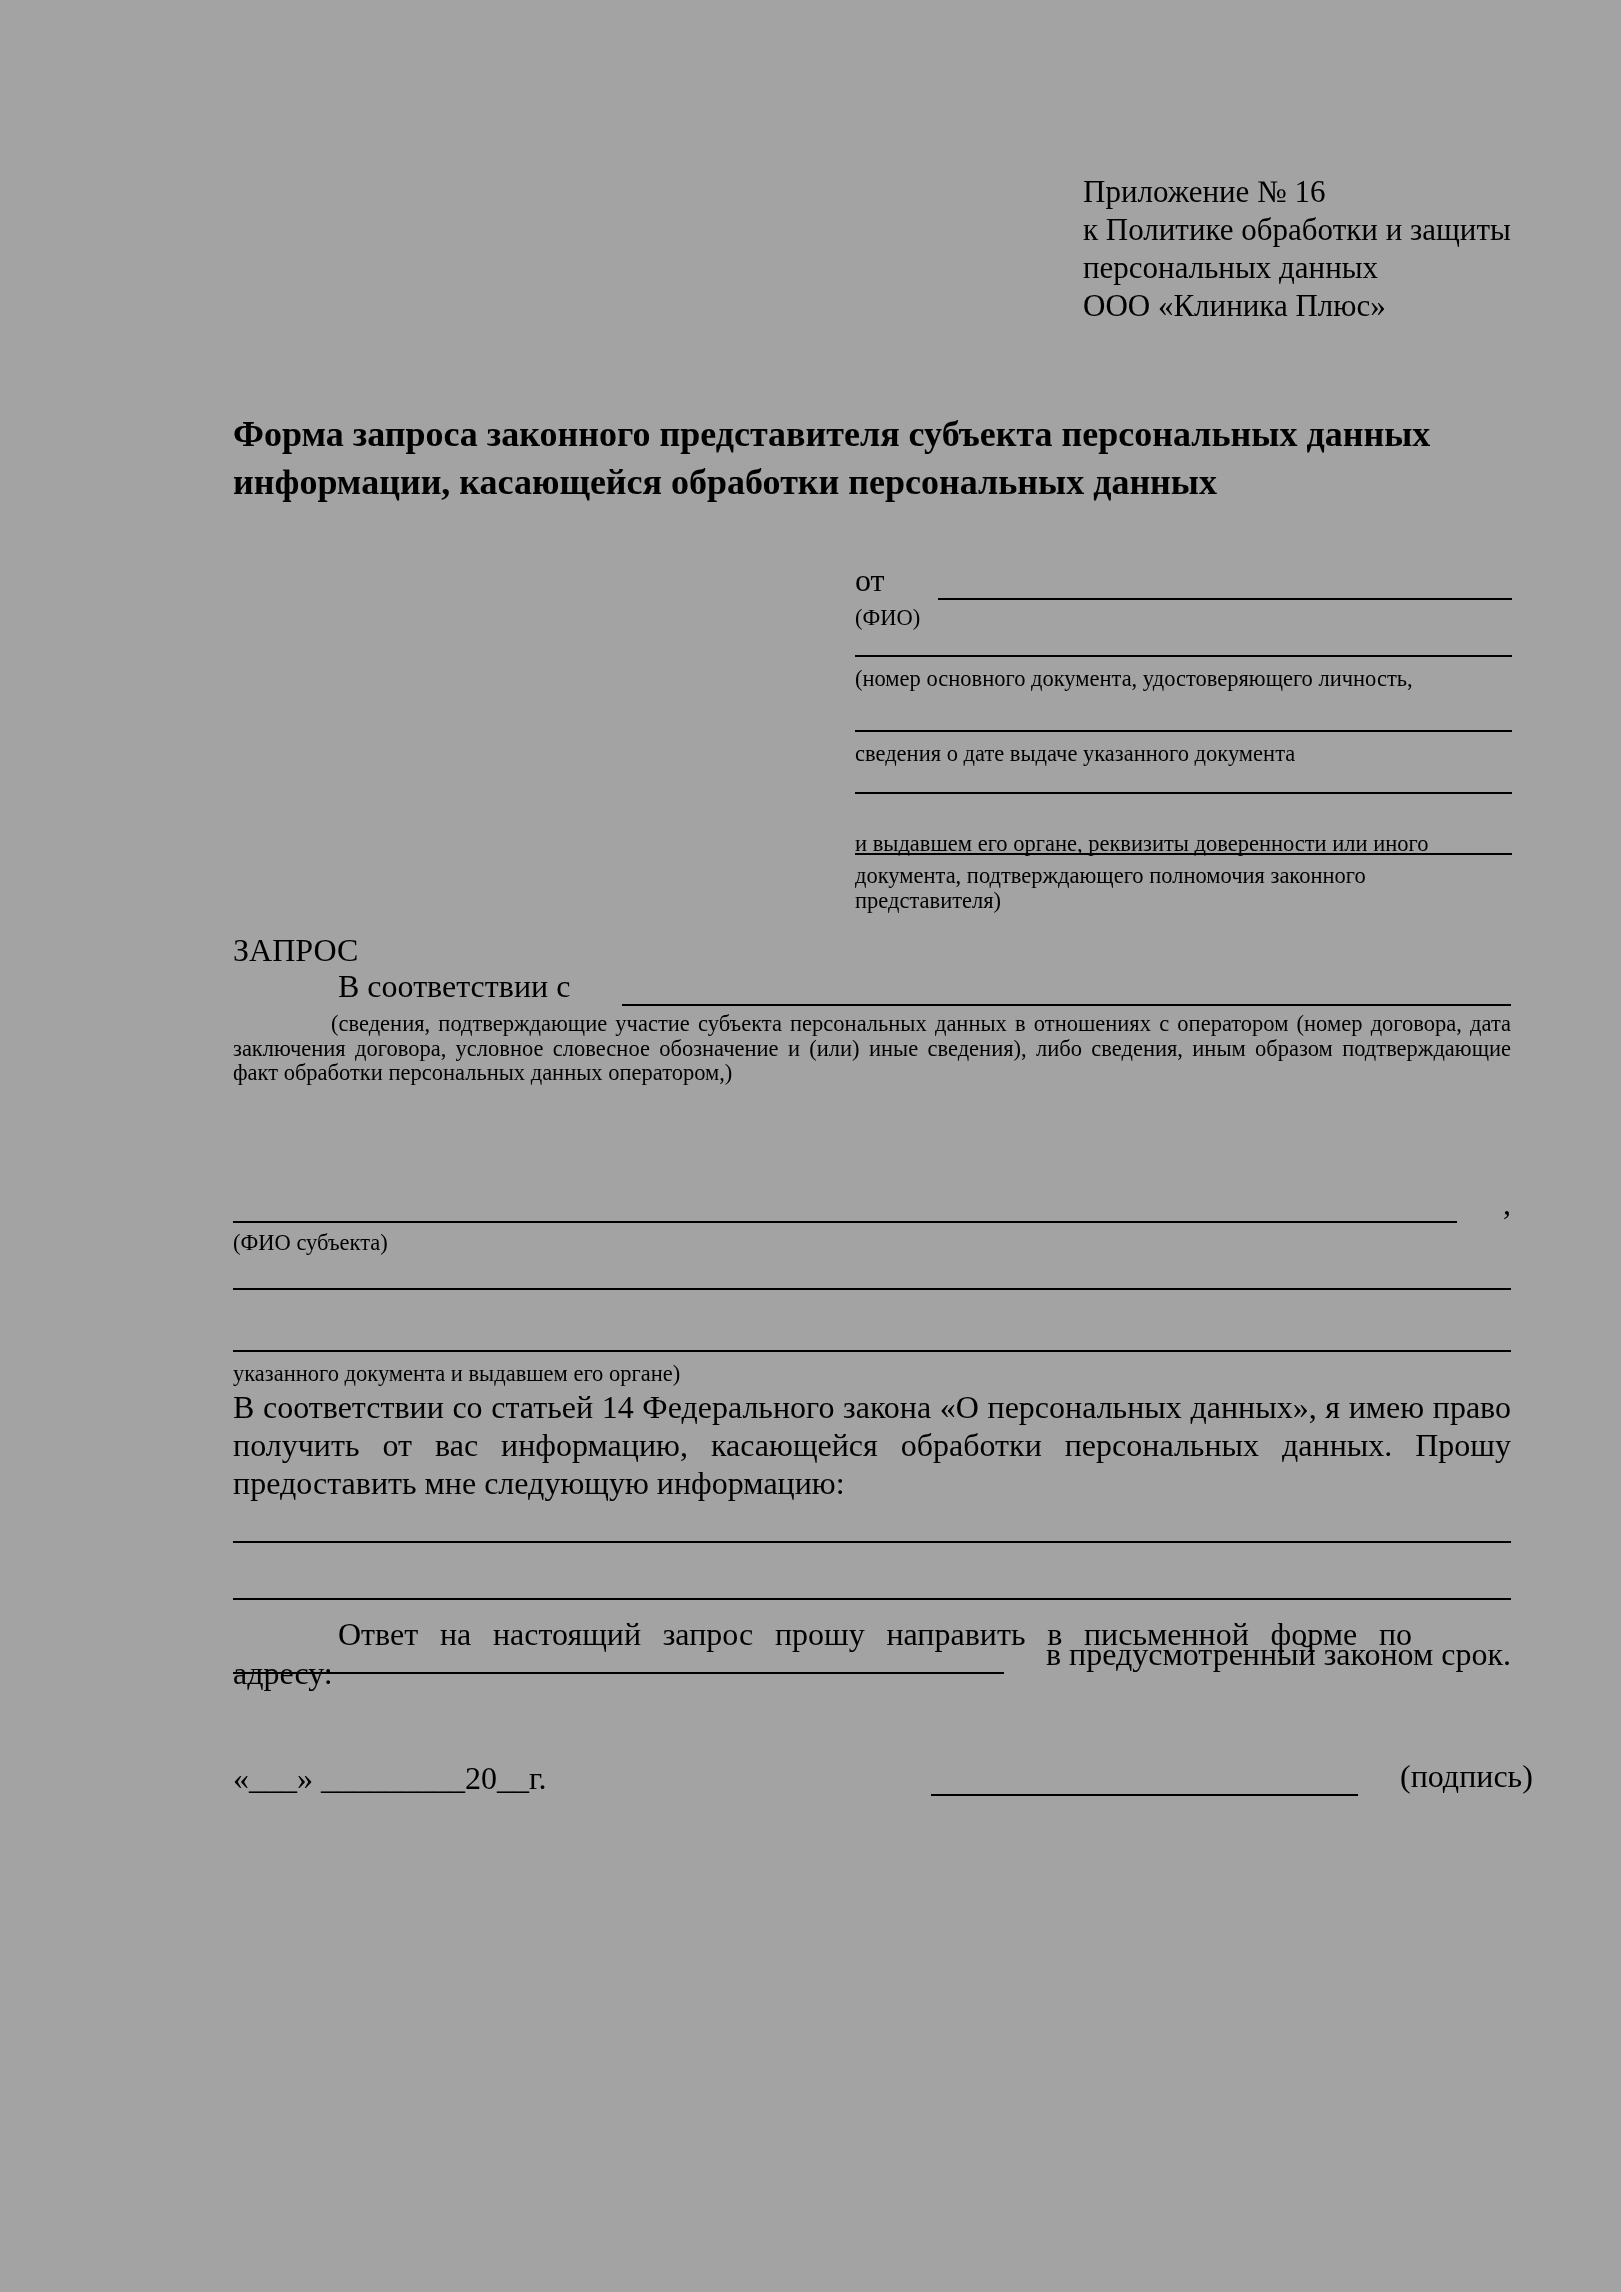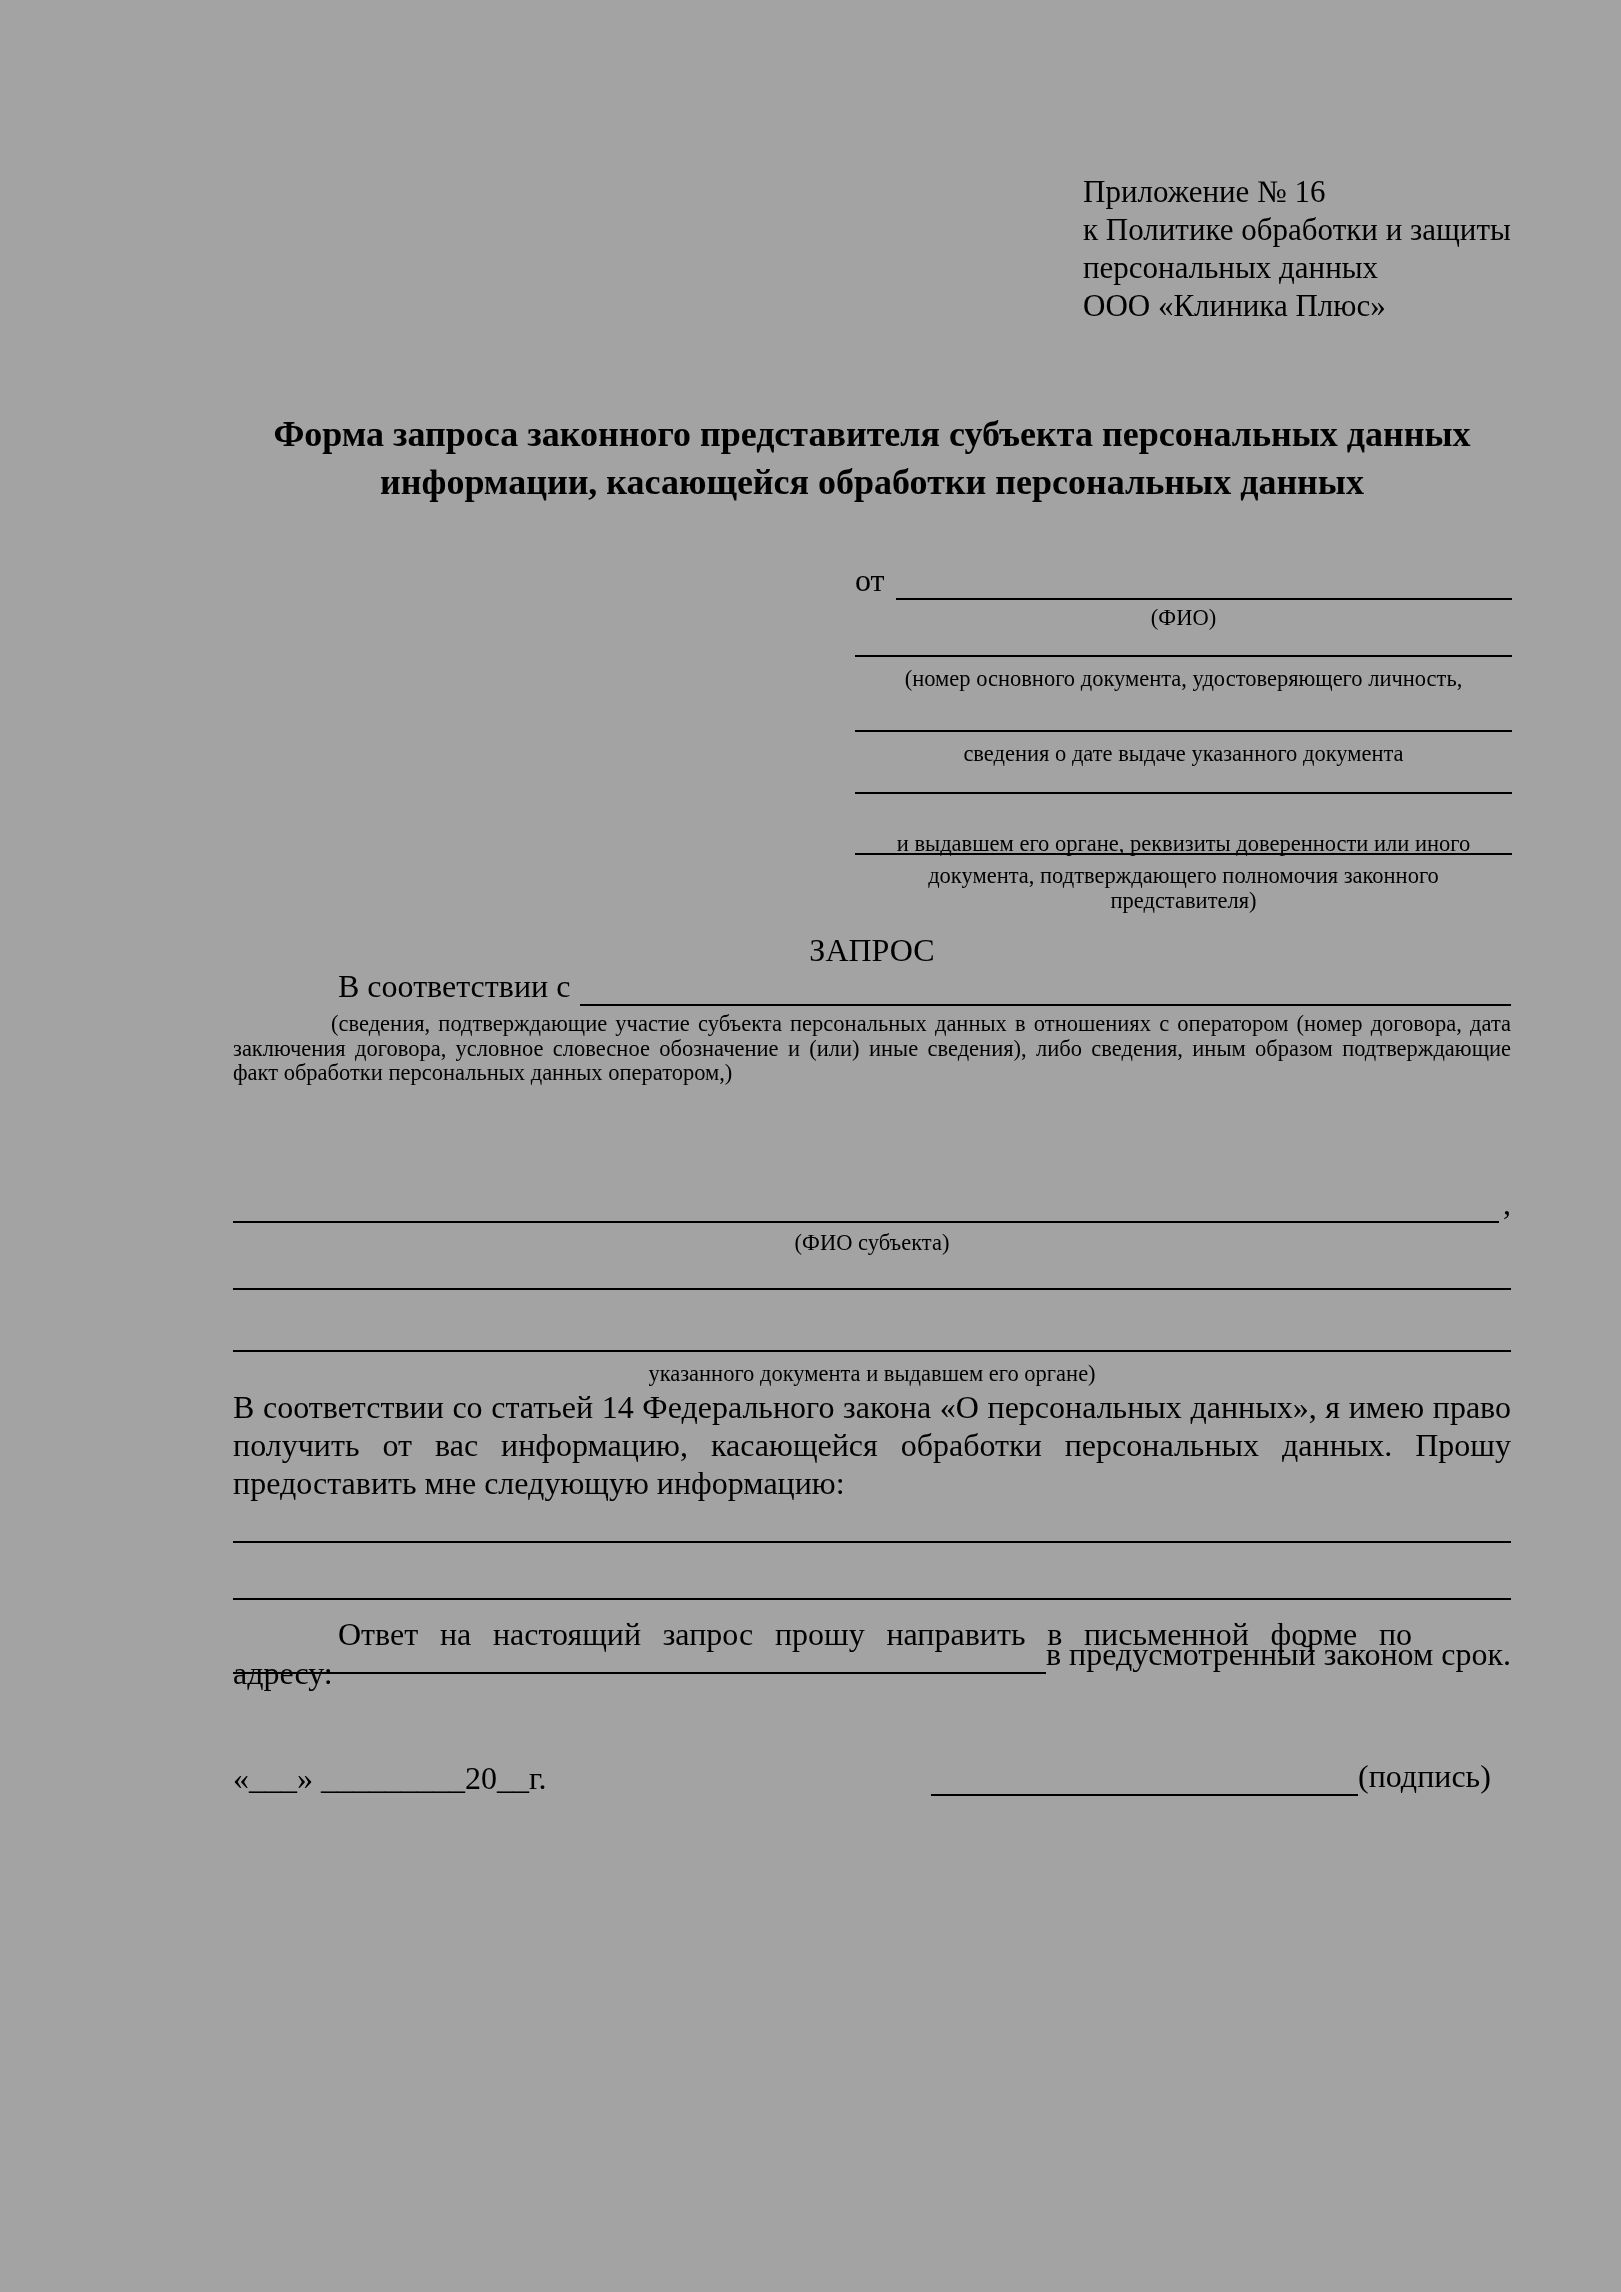--- a/index.html
+++ b/index.html
@@ -10,25 +10,25 @@
     background:#a3a3a3;
     color:#000000;
     font-family:"Liberation Serif","DejaVu Serif",serif;
     overflow:hidden;
   }
   .abs{position:absolute;}
   .body-text{font-size:32px;line-height:39px;}
   .small-cap{font-size:22.5px;line-height:24.5px;}
   .content{left:233px;width:1278px;}
   .addr-col{left:855px;width:657px;}
-  .center{text-align:center;}
+  .center{text-align:left;}
   .justify{text-align:justify;}
   .rule-top{border-top:2.9px solid #000;height:0;}
   .fill{flex:1 1 auto;border-bottom:2.9px solid #000;}
-  .row{display:flex;align-items:flex-end;}
+  .row{display:flex;align-items:flex-end;gap:42px;}
   .nowrap{white-space:nowrap;}
   .appendix{left:1083px;top:173px;font-size:31px;line-height:38px;}
   .title{top:410px;font-weight:bold;font-size:36px;line-height:48px;}
   .sig-line{width:427px;border-bottom:2.9px solid #000;height:31px;}
 </style>
 </head>
 <body>
 
 <div class="page">
 

